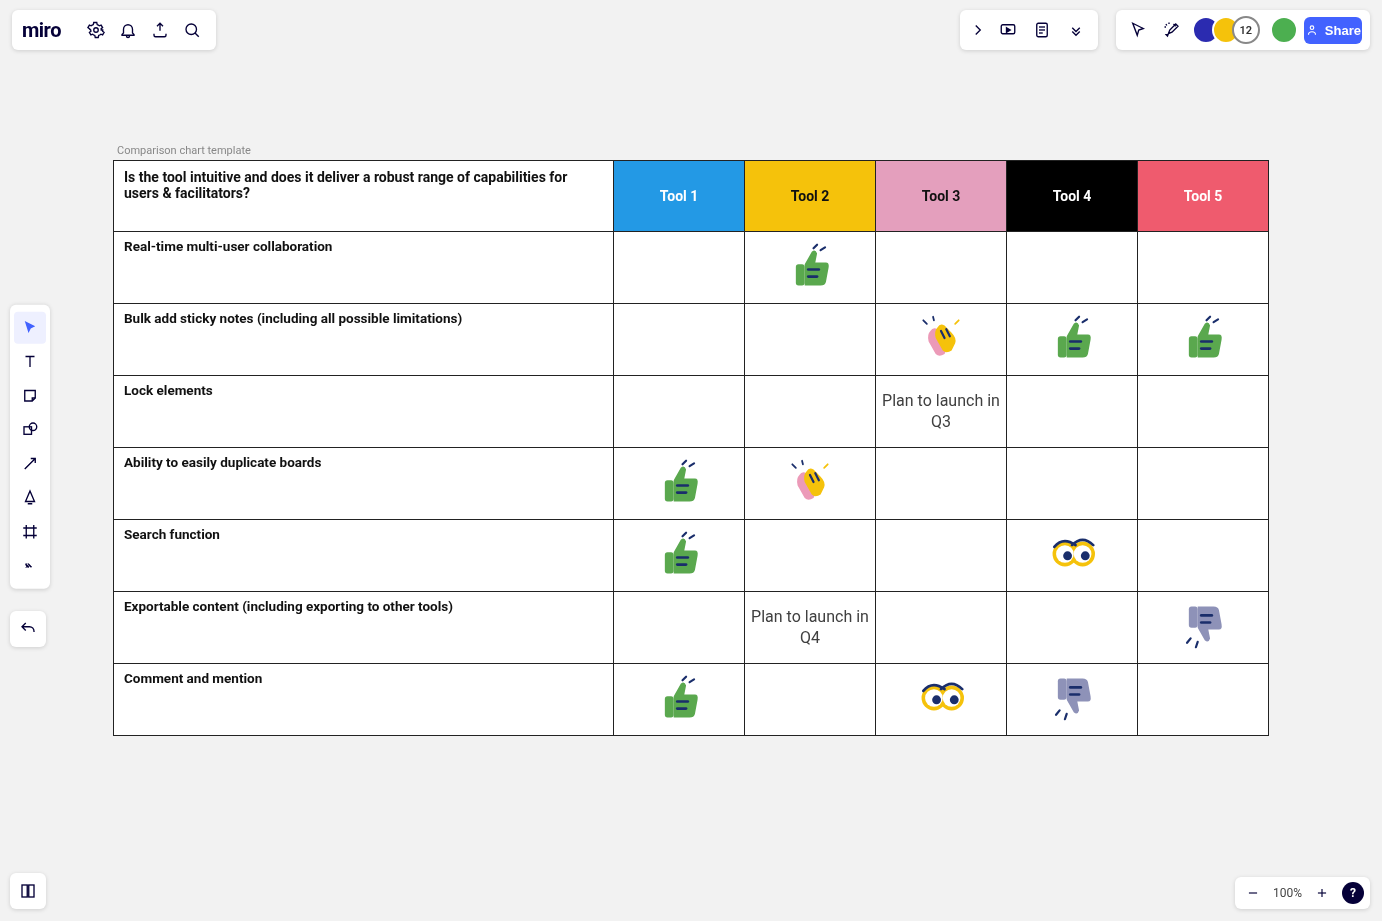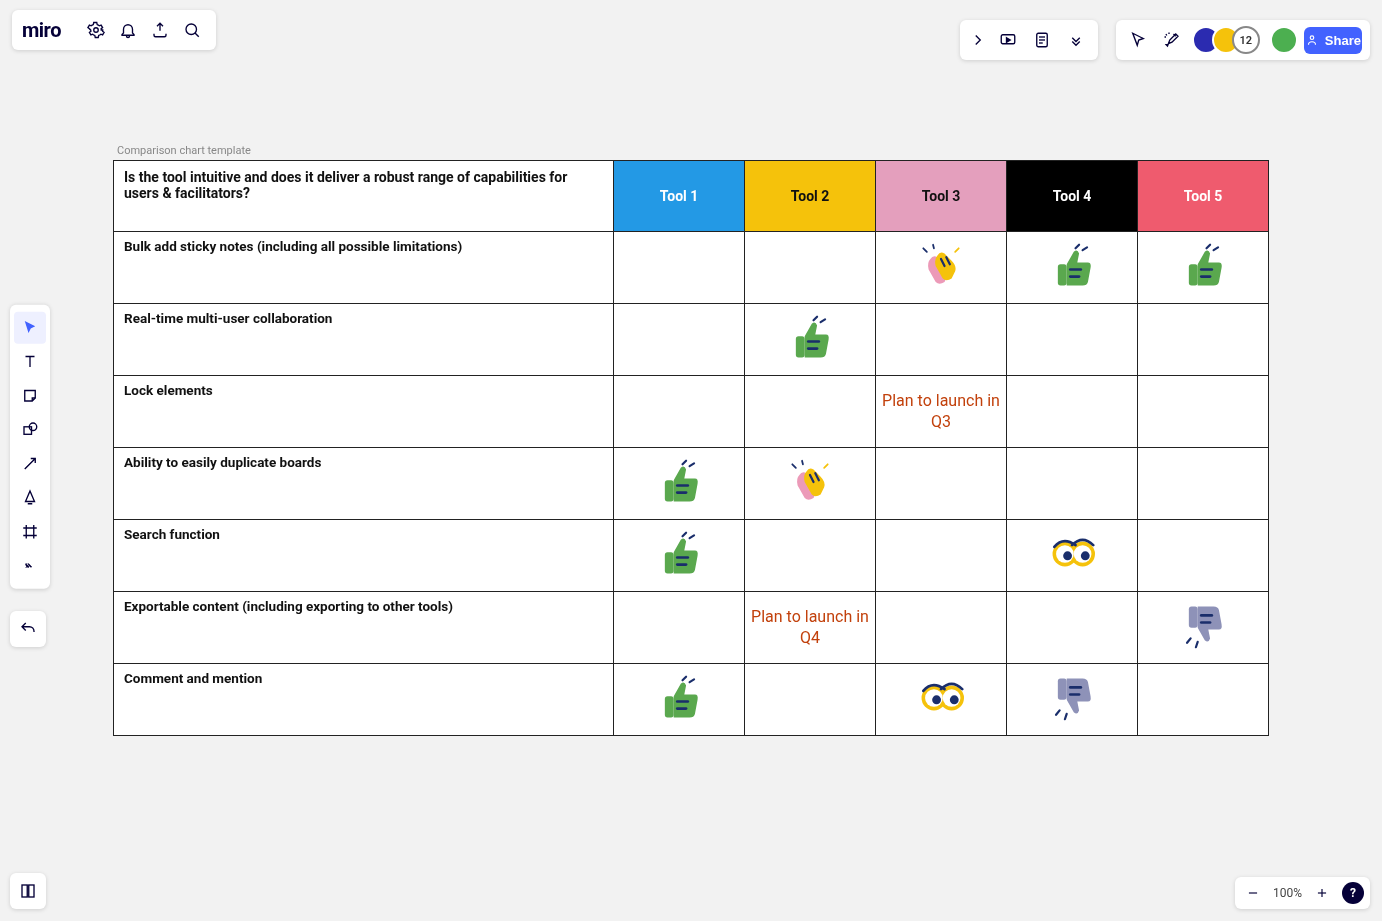--- a/index.html
+++ b/index.html
@@ -36,21 +36,21 @@
     display: flex; align-items: center; justify-content: center;
     border-radius: 4px;
     cursor: pointer;
     color: #050038;
   }
   .icon-btn svg { width: 18px; height: 18px; stroke: currentColor; fill: none; stroke-width: 1.8; }
 
   
   .top-right {
     position: absolute;
-    top: 20px; right: 12px;
+    top: 10px; right: 12px;
     display: flex; align-items: center; gap: 18px;
   }
   .tr-group {
     background: #fff; border-radius: 6px; padding: 6px 8px;
     display: flex; align-items: center; gap: 6px;
     box-shadow: 0 1px 4px rgba(0,0,0,.15);
   }
   .avatars { display: flex; align-items: center; }
   .avatar {
     width: 28px; height: 28px; border-radius: 50%;
@@ -138,21 +138,21 @@
   }
   .comparison-table td.feature-label {
     text-align:left; vertical-align:top; padding:6px 10px 46px 10px;
     font-size:13.5px; font-weight:700; color:#111; background:#fff;
   }
   .comparison-table td.cell {
     text-align:center; vertical-align:middle; background:#fff;
     font-size:15px; color:#1a2e6b; padding:4px;
     height: 72px;
   }
-  .cell-text { font-size:16px; color:#c2410c; line-height:1.3; }
+  .cell-text { font-size:16px; color:#404040; line-height:1.3; }
 
   
   .sticker { display:inline-block; width:46px; height:46px; }
 
 </style>
 </head>
 <body>
 
 <svg width="0" height="0" style="position:absolute">
   <defs>
@@ -366,42 +366,42 @@
           <th class="feature-q">Is the tool intuitive and does it deliver a robust range of capabilities for users &amp; facilitators?</th>
         <th class="tool-h" style="background: rgb(35, 153, 229); color: rgb(255, 255, 255);">Tool 1</th>
             <th class="tool-h" style="background: rgb(245, 194, 11); color: rgb(17, 17, 17);">Tool 2</th>
             <th class="tool-h" style="background: rgb(228, 159, 189); color: rgb(17, 17, 17);">Tool 3</th>
             <th class="tool-h" style="background: rgb(0, 0, 0); color: rgb(255, 255, 255);">Tool 4</th>
             <th class="tool-h" style="background: rgb(239, 91, 110); color: rgb(255, 255, 255);">Tool 5</th>
           </tr>
       </thead>
       <tbody id="table-body">
           <tr>
+            <td class="feature-label">Real-time multi-user collaboration</td>
+            <td class="cell"></td>
+            <td class="cell"><span class="sticker"><svg viewBox="0 0 52 52" width="46" height="46">
+                  <use href="#st-thumbs-up"></use>
+                </svg></span></td>
+            <td class="cell"></td>
+            <td class="cell"></td>
+            <td class="cell"></td>
+          </tr>
+          <tr>
             <td class="feature-label">Bulk add sticky notes (including all possible limitations)</td>
             <td class="cell"></td>
             <td class="cell"></td>
             <td class="cell"><span class="sticker"><svg viewBox="0 0 52 52" width="46" height="46">
                   <use href="#st-clap"></use>
                 </svg></span></td>
             <td class="cell"><span class="sticker"><svg viewBox="0 0 52 52" width="46" height="46">
                   <use href="#st-thumbs-up"></use>
                 </svg></span></td>
             <td class="cell"><span class="sticker"><svg viewBox="0 0 52 52" width="46" height="46">
                   <use href="#st-thumbs-up"></use>
                 </svg></span></td>
-          </tr>
-          <tr>
-            <td class="feature-label">Real-time multi-user collaboration</td>
-            <td class="cell"></td>
-            <td class="cell"><span class="sticker"><svg viewBox="0 0 52 52" width="46" height="46">
-                  <use href="#st-thumbs-up"></use>
-                </svg></span></td>
-            <td class="cell"></td>
-            <td class="cell"></td>
-            <td class="cell"></td>
           </tr>
           <tr>
             <td class="feature-label">Lock elements</td>
             <td class="cell"></td>
             <td class="cell"></td>
             <td class="cell">
               <div class="cell-text">Plan to launch in Q3</div>
             </td>
             <td class="cell"></td>
             <td class="cell"></td>

